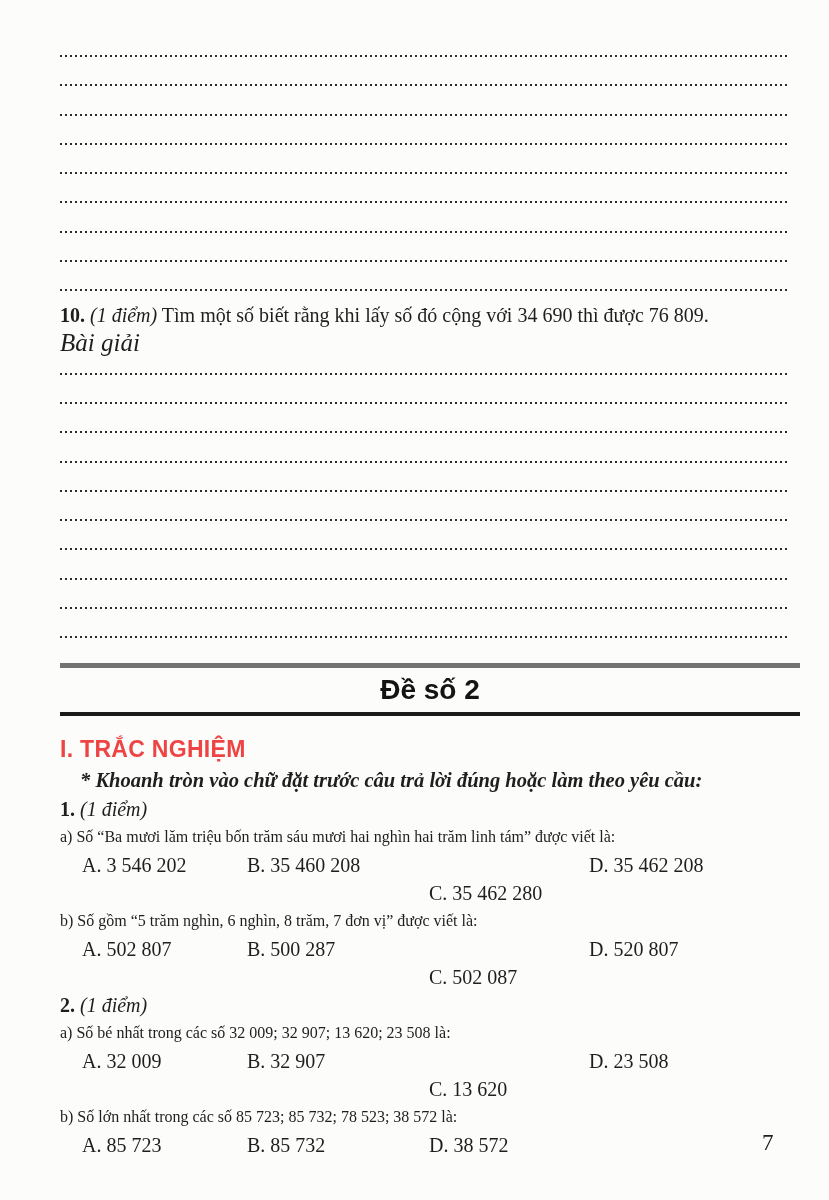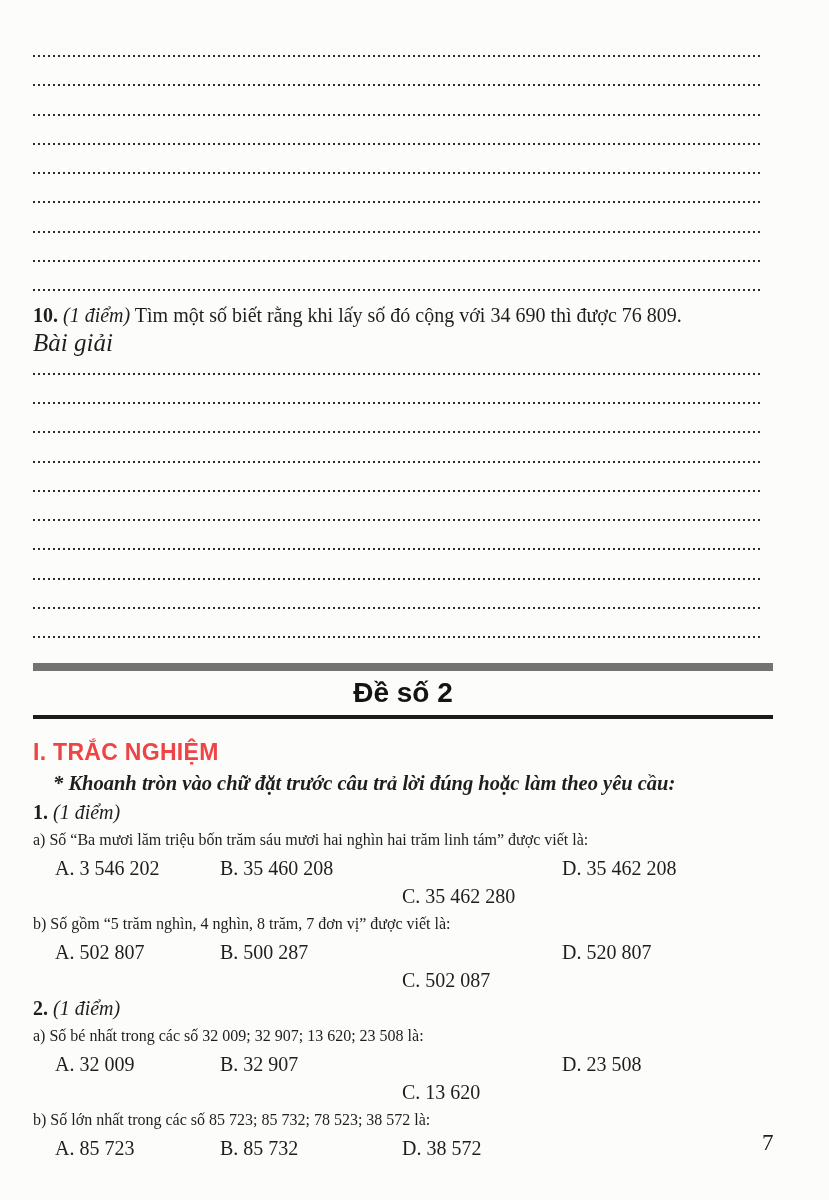--- a/index.html
+++ b/index.html
@@ -11,21 +11,21 @@
     position: relative;
     width: 829px;
     height: 1200px;
     background: #fcfcfa;
     font-family: "Liberation Serif", serif;
     color: #1e1e1e;
     overflow: hidden;
   }
   .content {
     position: absolute;
-    left: 33px;
+    left: 60px;
     top: 0;
     width: 740px;
   }
   
   .dotlines { width: 730px; }
   .dotline {
     height: 29.3px;
     background-image: repeating-linear-gradient(to right, #2c2c2c 0 2.2px, transparent 2.2px 5px);
     background-size: 100% 2.3px;
     background-position: left bottom;
@@ -40,21 +40,21 @@
     font-style: italic;
     font-size: 25px;
     line-height: 28px;
     width: 730px;
   }
   .bold { font-weight: bold; }
   .italic { font-style: italic; }
 
   .test-header {
     margin-top: 24px;
-    border-top: 8px solid #737373;
+    border-top: 5px solid #737373;
     border-bottom: 4px solid #1b1b1b;
     height: 44px;
     display: flex;
     align-items: center;
     justify-content: center;
     font-family: "Liberation Sans", sans-serif;
     font-weight: bold;
     font-size: 28px;
     color: #141414;
   }
@@ -147,21 +147,21 @@
     <div class="q-head"><span class="bold">1.</span> <span class="italic">(1 điểm)</span></div>
 
     <div class="q-text">a) Số “Ba mươi lăm triệu bốn trăm sáu mươi hai nghìn hai trăm linh tám” được viết là:</div>
     <div class="opts">
       <span class="opt-a">A. 3 546 202</span>
       <span class="opt-b">B. 35 460 208</span>
       <span class="opt-c">C. 35 462 280</span>
       <span class="opt-d">D. 35 462 208</span>
     </div>
 
-    <div class="q-text">b) Số gồm “5 trăm nghìn, 4 nghìn, 8 trăm, 7 đơn vị” được viết là:</div>
+    <div class="q-text">b) Số gồm “5 trăm nghìn, 6 nghìn, 8 trăm, 7 đơn vị” được viết là:</div>
     <div class="opts">
       <span class="opt-a">A. 502 807</span>
       <span class="opt-b">B. 500 287</span>
       <span class="opt-c">C. 502 087</span>
       <span class="opt-d">D. 520 807</span>
     </div>
 
     <div class="q-head"><span class="bold">2.</span> <span class="italic">(1 điểm)</span></div>
 
     <div class="q-text">a) Số bé nhất trong các số 32 009; 32 907; 13 620; 23 508 là:</div>

